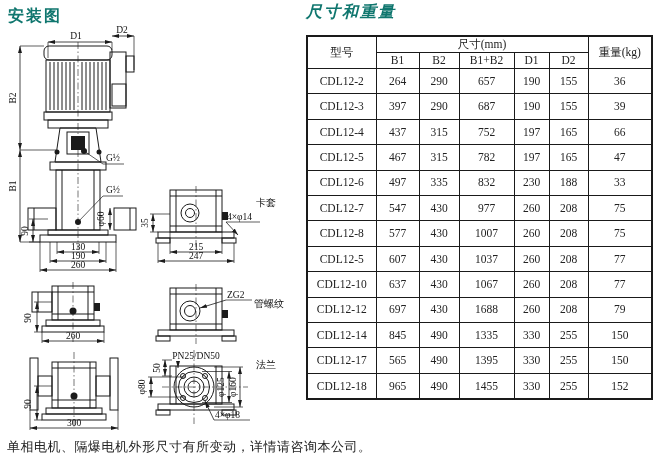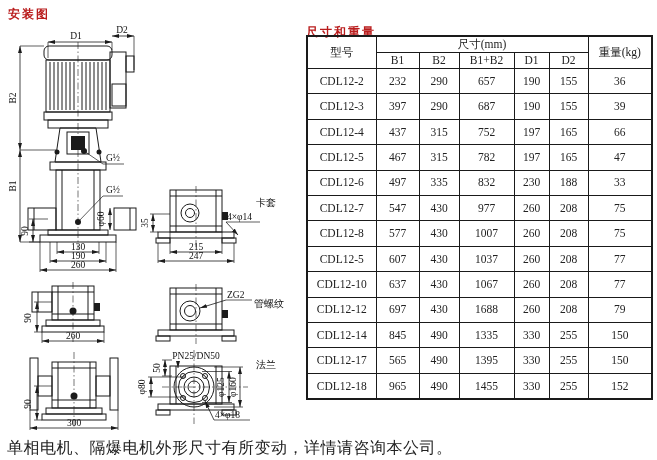--- a/index.html
+++ b/index.html
@@ -2,45 +2,45 @@
 <html><head>
 <meta charset="utf-8">
 <style>
   html,body{margin:0;padding:0;}
   body{
     width:657px;height:460px;position:relative;background:#ffffff;
     font-family:"Liberation Serif","DejaVu Serif",serif;color:#1a1a1a;overflow:hidden;
   }
   .sec-title{
     position:absolute;font-family:"Liberation Sans","DejaVu Sans",sans-serif;
-    font-weight:bold;font-size:12px;letter-spacing:2px;color:#b91c1c;
+    font-weight:bold;font-size:16px;letter-spacing:2px;color:#0f766e;
   }
   #title-left{left:8px;top:6px;}
-  #title-right{left:306px;top:24px;}
+  #title-right{left:306px;top:2px;font-style:italic;}
   #diagram-svg{position:absolute;left:0;top:22px;}
   .ln{stroke:#1b1b1b;stroke-width:1;fill:none;}
   .fillb{fill:#1b1b1b;stroke:none;}
   .dim{stroke:#1b1b1b;stroke-width:0.8;fill:none;marker-start:url(#aS);marker-end:url(#aE);}
   .lead{stroke:#1b1b1b;stroke-width:0.8;fill:none;marker-end:url(#aE);}
   .ext{stroke:#1b1b1b;stroke-width:0.7;fill:none;}
   .cl{stroke:#1b1b1b;stroke-width:0.6;stroke-dasharray:7 2.5 1.5 2.5;fill:none;}
   .dt{font:9.5px "Liberation Serif","DejaVu Serif",serif;fill:#111;}
   .dtc{font:10px "Liberation Serif","DejaVu Serif",serif;fill:#111;}
   .mid{text-anchor:middle;}
   #table-wrap{position:absolute;left:306px;top:35px;}
   table{border-collapse:collapse;table-layout:fixed;width:345px;}
   th,td{
     border:1.5px solid #1a1a1a;text-align:center;vertical-align:middle;
     font-size:11.5px;font-weight:400;padding:0;line-height:1.1;color:#222;
   }
   table{border:2px solid #1a1a1a;}
   thead th{height:15px;}
   tbody td{height:24.4px;}
   #footnote{
-    position:absolute;left:7px;top:438px;font-size:16px;color:#222;
+    position:absolute;left:7px;top:438px;font-size:13px;color:#222;
     letter-spacing:0.5px;font-family:Liberation Serif, serif;
   }
 </style>
 </head>
 <body>
 
 <div id="title-left" class="sec-title">安装图</div>
 <div id="title-right" class="sec-title">尺寸和重量</div>
 
 <svg id="diagram-svg" width="300" height="416" viewBox="0 22 300 416">
@@ -266,21 +266,21 @@
         <th>B1</th>
         <th>B2</th>
         <th>B1+B2</th>
         <th>D1</th>
         <th>D2</th>
       </tr>
     </thead>
     <tbody>
         <tr>
     <td>CDL12-2</td>
-    <td>232</td>
+    <td>264</td>
     <td>290</td>
     <td>657</td>
     <td>190</td>
     <td>155</td>
     <td>36</td>
   </tr>
         <tr>
     <td>CDL12-3</td>
     <td>397</td>
     <td>290</td>

